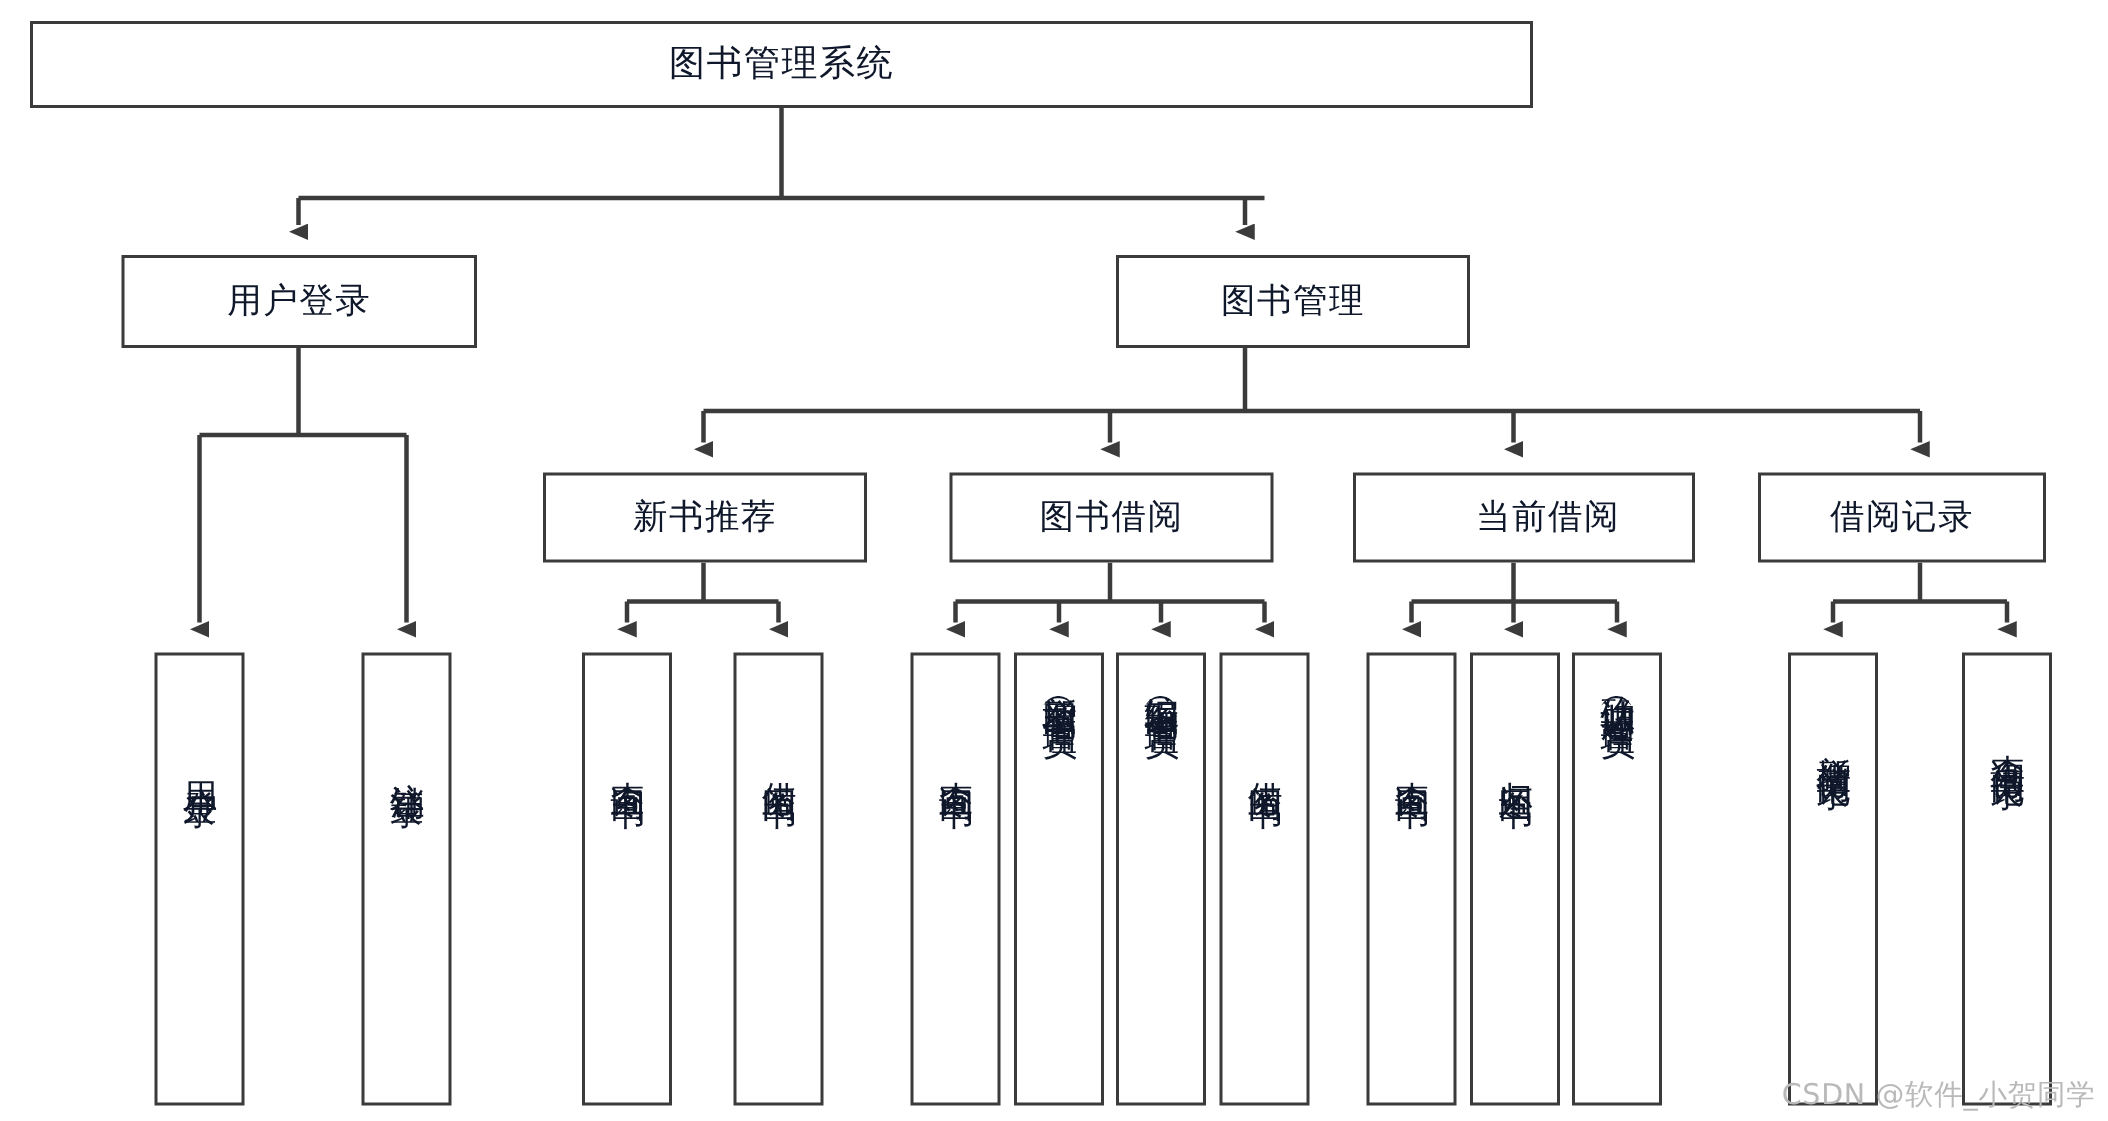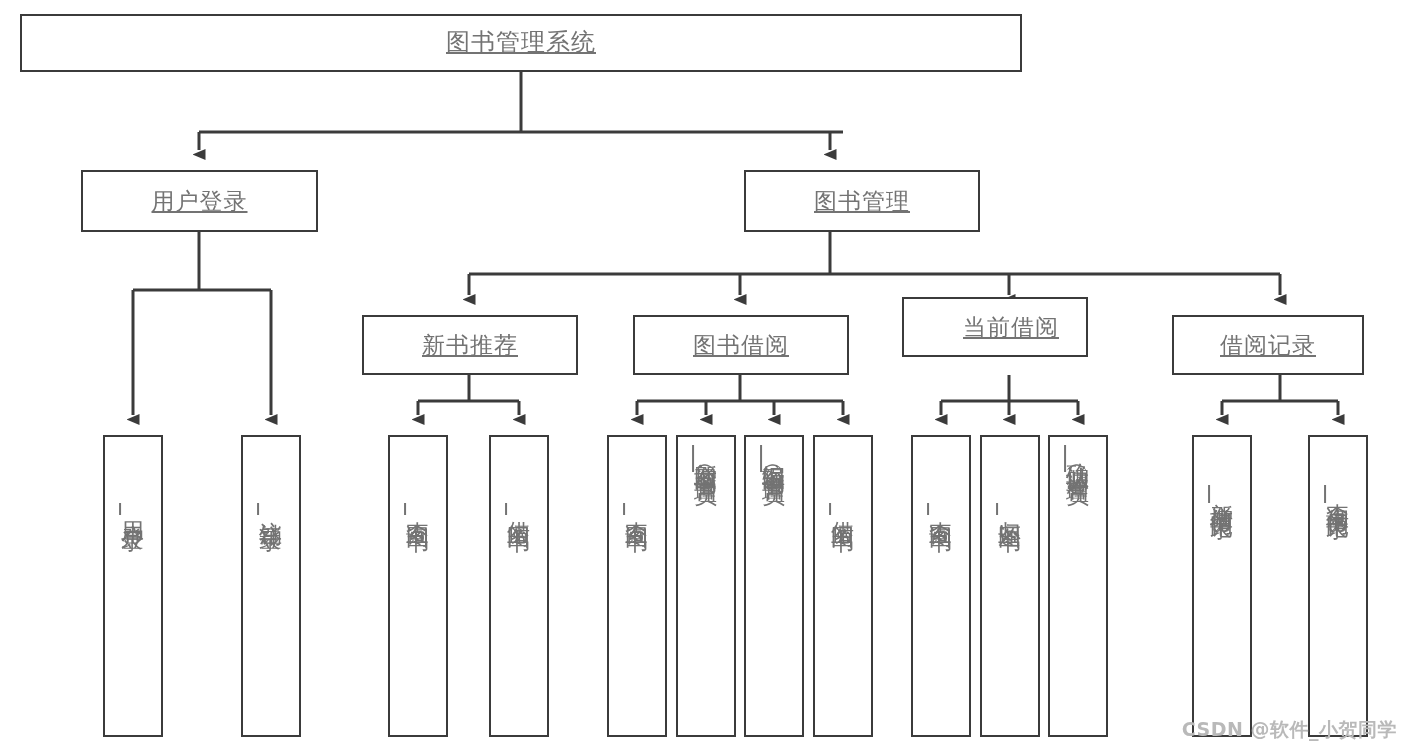--- a/index.html
+++ b/index.html
@@ -30,27 +30,26 @@
     position: absolute;
     box-sizing: border-box;
     background: #ffffff;
     border: 2.5px solid #3b3b3b;
     display: flex;
     align-items: center;
     justify-content: center;
     z-index: 2;
   }
   .node .label {
-    color: #737373;
+    color: #0f172a;
     font-size: 23px;
     line-height: 1.22;
     letter-spacing: 1px;
     white-space: nowrap;
     text-align: center;
-    text-decoration: underline;
   }
   .node.vertical {
     align-items: flex-start;
     justify-content: center;
     padding-top: 8px;
   }
   .node.vertical .label {
     writing-mode: vertical-rl;
     text-orientation: upright;
     font-size: 23px;
@@ -70,21 +69,20 @@
   }
   #watermark {
     position: absolute;
     right: 8px;
     bottom: 4px;
     font-size: 19px;
     color: #b9b9b9;
     letter-spacing: 0.5px;
     z-index: 3;
     white-space: nowrap;
-    font-weight: bold;
   }
 </style>
 </head>
 <body>
 
 <div id="diagram-root">
 
   <svg id="edges" viewBox="0 0 1405 747">
     <defs>
       <marker id="arrow" markerWidth="11" markerHeight="13" refX="1" refY="6.5" orient="auto" markerUnits="userSpaceOnUse">
@@ -145,21 +143,21 @@
   <div class="node" style="left:744px; top:170px; width:236px; height:62px;">
     <span class="label">图书管理</span>
   </div>
 
   <div class="node" style="left:362px; top:315px; width:216px; height:60px;">
     <span class="label">新书推荐</span>
   </div>
   <div class="node" style="left:633px; top:315px; width:216px; height:60px;">
     <span class="label">图书借阅</span>
   </div>
-  <div class="node" style="left:902px; top:297px; width:186px; height:60px;padding-left:32px;">
+  <div class="node" style="left:902px; top:315px; width:228px; height:60px;padding-left:32px;">
     <span class="label">当前借阅</span>
   </div>
   <div class="node" style="left:1172px; top:315px; width:192px; height:60px;">
     <span class="label">借阅记录</span>
   </div>
 
   <div class="node vertical mid" style="left:103px; top:435px; width:60px; height:302px;">
     <span class="label">用户登录</span>
   </div>
   <div class="node vertical mid" style="left:241px; top:435px; width:60px; height:302px;">

